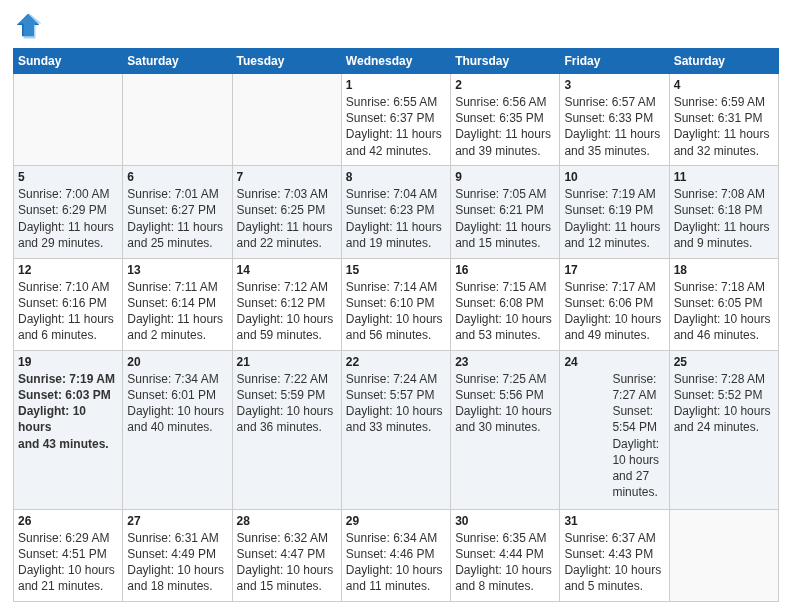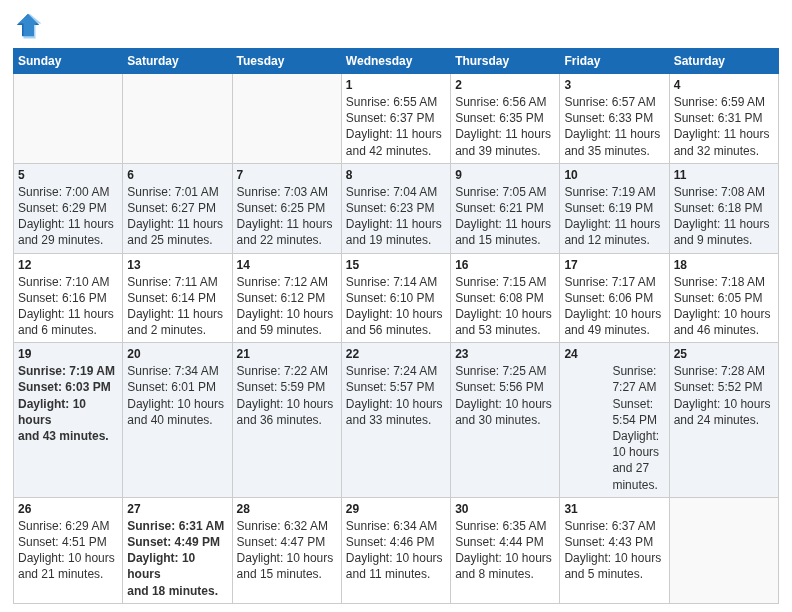--- a/index.html
+++ b/index.html
@@ -324,21 +324,21 @@
         <tr>
           <td>
             <span class="day-number">26</span>
             <div class="day-info" style="white-space: pre-line;">Sunrise: 6:29 AM
 Sunset: 4:51 PM
 Daylight: 10 hours
 and 21 minutes.</div>
           </td>
           <td>
             <span class="day-number">27</span>
-            <div class="day-info" style="white-space: pre-line; font-weight: bold;">Sunrise: 6:31 AM
+            <div class="day-info" style="white-space: pre-line;">Sunrise: 6:31 AM
 Sunset: 4:49 PM
 Daylight: 10 hours
 and 18 minutes.</div>
           </td>
           <td>
             <span class="day-number">28</span>
             <div class="day-info" style="white-space: pre-line;">Sunrise: 6:32 AM
 Sunset: 4:47 PM
 Daylight: 10 hours
 and 15 minutes.</div>

